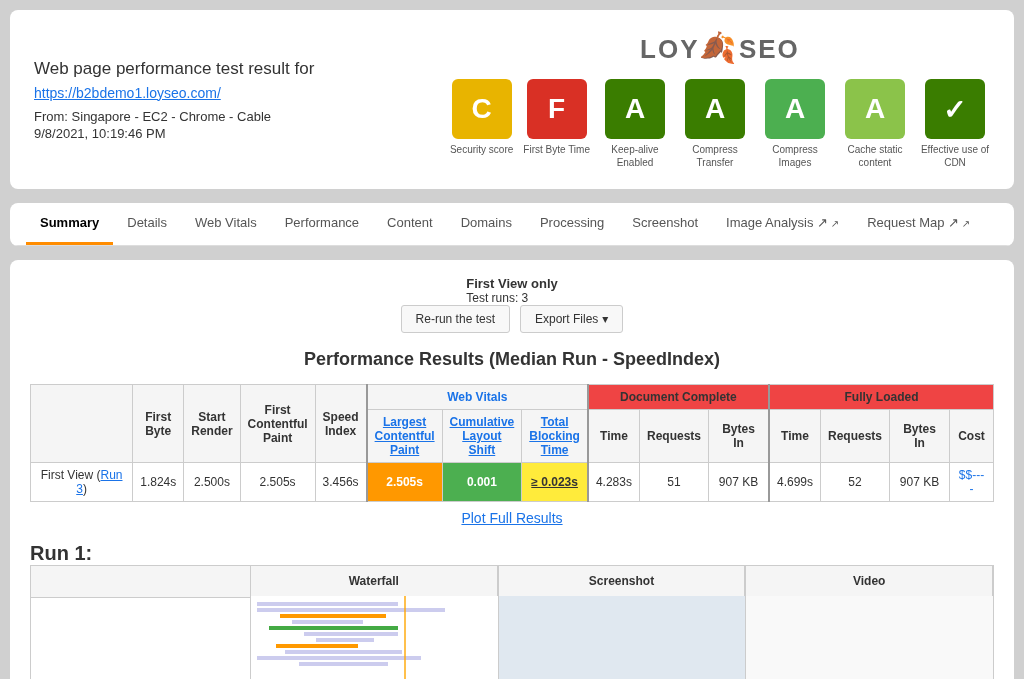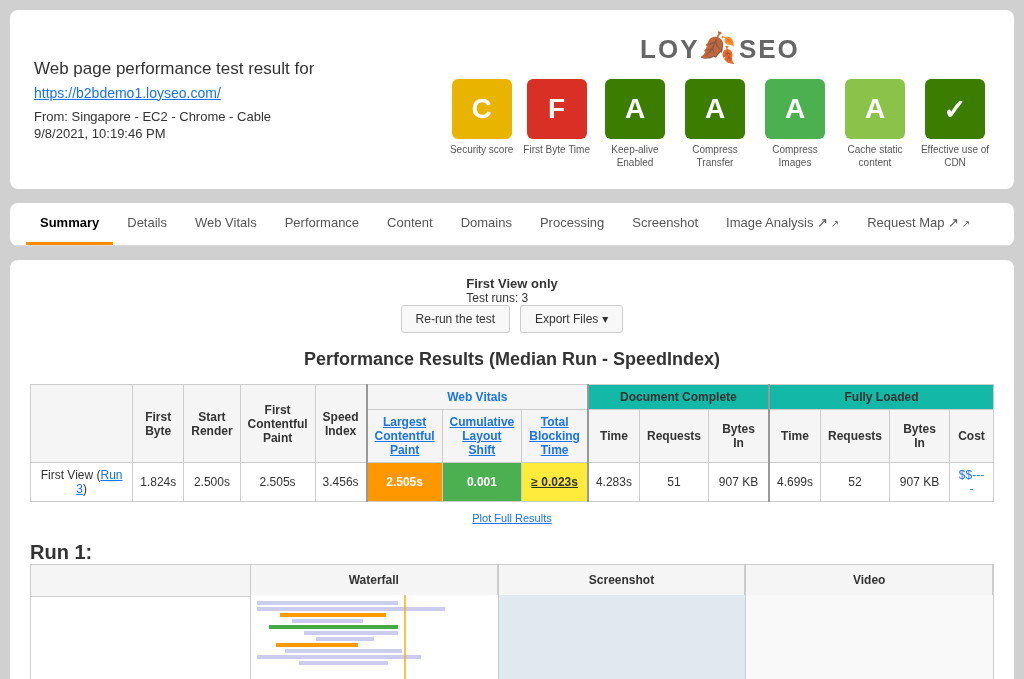--- a/index.html
+++ b/index.html
@@ -93,31 +93,31 @@
       font-size: 12px; cursor: pointer; border-radius: 3px; color: #333;
       display: flex; align-items: center; gap: 4px;
     }
 
     
     .results-title { text-align: center; font-size: 18px; font-weight: bold; margin-bottom: 14px; }
 
     .perf-table { width: 100%; border-collapse: collapse; font-size: 12px; }
     .perf-table th, .perf-table td { border: 1px solid #ccc; padding: 5px 7px; text-align: center; }
     .perf-table thead th { background: #f5f5f5; font-weight: bold; }
-    .perf-table .section-header { background: #14b8a6; font-weight: bold; text-align: center; }
+    .perf-table .section-header { background: #ef4444; font-weight: bold; text-align: center; }
     .perf-table .web-vitals-header { color: #1a73e8; font-weight: bold; }
     .perf-table .col-link { color: #1a73e8; text-decoration: underline; cursor: pointer; }
     .perf-table .highlight-orange { background: #ff9800; color: #fff; font-weight: bold; }
     .perf-table .highlight-green { background: #4caf50; color: #fff; font-weight: bold; }
     .perf-table .highlight-yellow { background: #ffeb3b; color: #333; font-weight: bold; text-decoration: underline; }
     .perf-table .double-border-left { border-left: 2px solid #999; }
     .perf-table .double-border-right { border-right: 2px solid #999; }
 
     .plot-link { text-align: center; margin-top: 8px; }
-    .plot-link a { color: #1a73e8; text-decoration: underline; font-size: 11px; }
+    .plot-link a { color: #1a73e8; text-decoration: underline; font-size: 14px; }
 
     .run-section { margin-top: 16px; }
     .run-title { font-weight: bold; font-size: 20px; }
     .run-grid-header { background: #f5f5f5; text-align: center; font-weight: bold; font-size: 12px; padding: 8px; border-right: 1px solid #ccc; }
     .run-grid-header:last-child { border-right: none; }
   </style>
 </head>
 <body>
 
 <div class="outer-wrapper">

